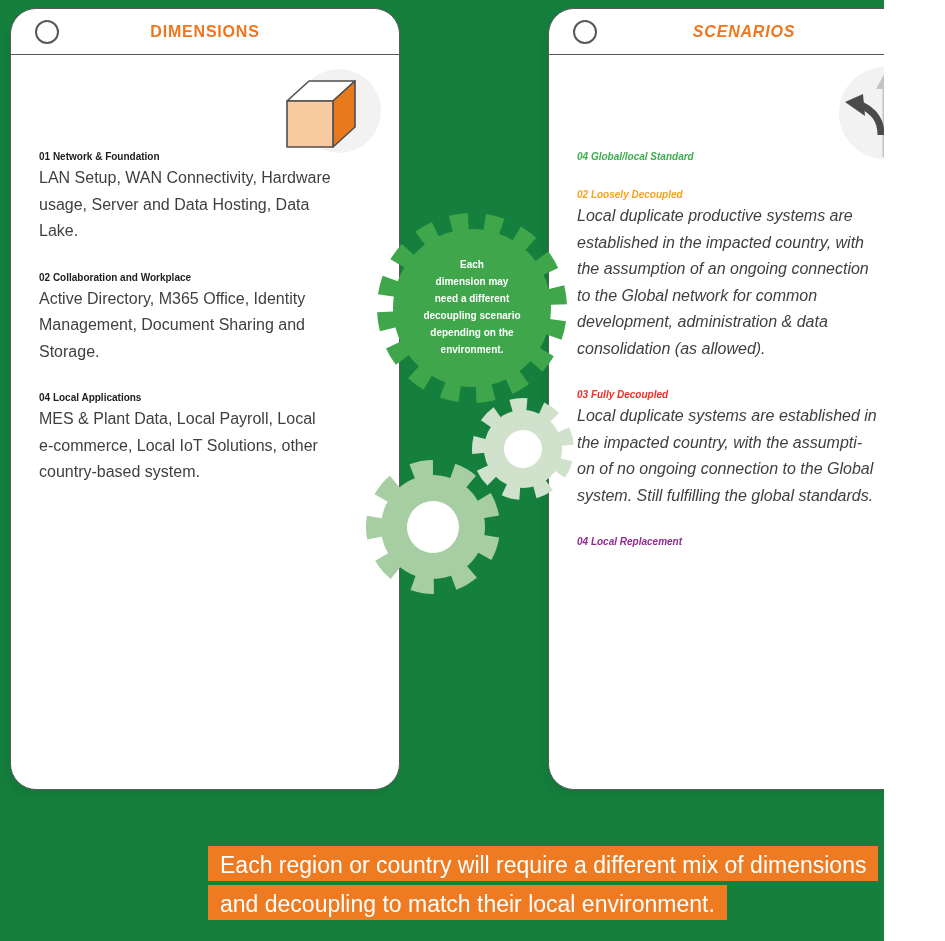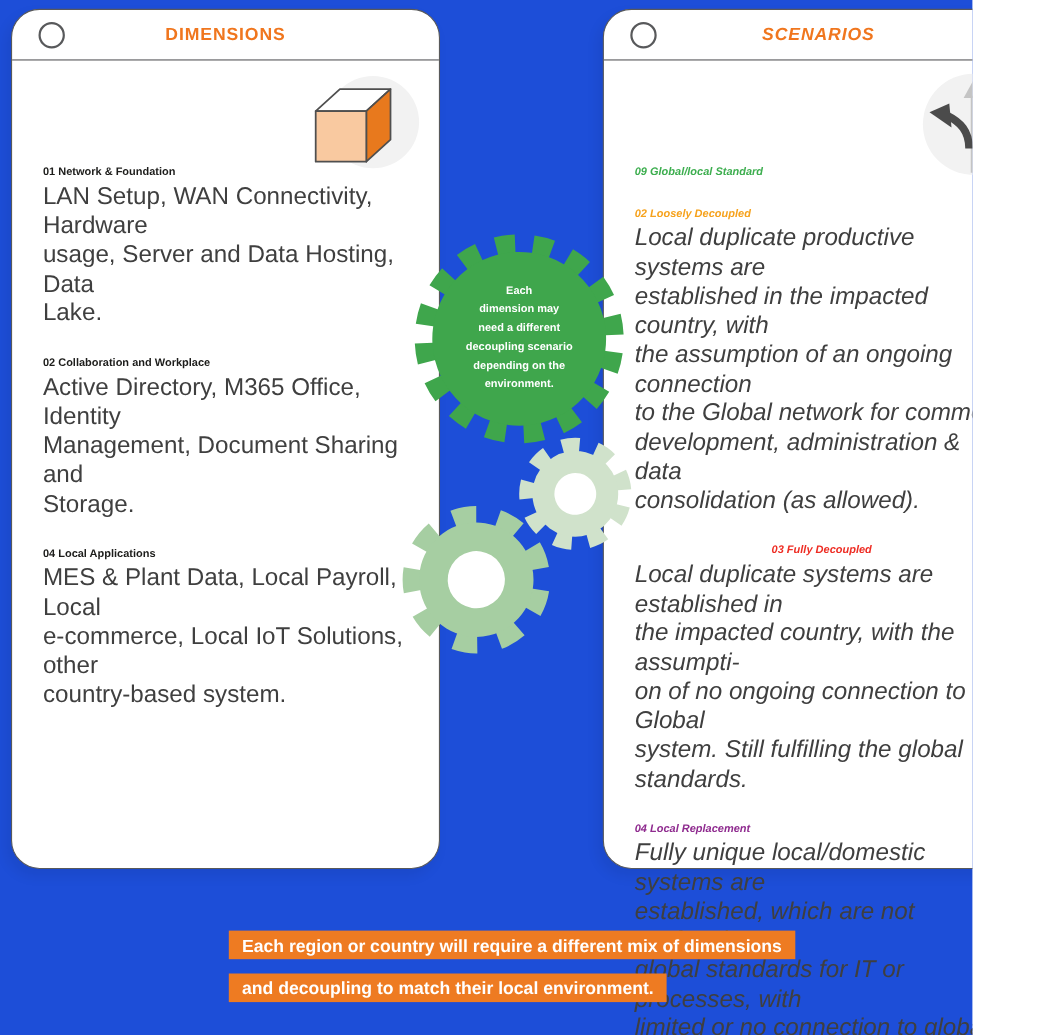--- a/index.html
+++ b/index.html
@@ -2,21 +2,21 @@
 <html><head>
 <meta charset="utf-8">
 <style>
   * { margin: 0; padding: 0; box-sizing: border-box; }
   html, body { background: #ffffff; }
   body { font-family: "Liberation Sans", "DejaVu Sans", sans-serif; }
   .stage {
     position: relative;
     width: 884px;
     height: 941px;
-    background: #1d4ed8;
+    background: #15803d;
     overflow: hidden;
   }
 
   
   .panel {
     position: absolute;
     top: 8px;
     height: 782px;
     background: #ffffff;
     border: 1.5px solid #58595b;
@@ -57,21 +57,21 @@
   }
 
   .section { margin-bottom: 27px; }
   .section-title {
     font-size: 10px;
     font-weight: bold;
     color: #1d1d1b;
     margin-bottom: 3px;
   }
   .section-body {
-    font-size: 22px;
+    font-size: 16px;
     line-height: 26.5px;
     color: #3f3f3f;
     white-space: pre-line;
   }
 
   
   .dim-icon-wrap {
     position: absolute;
     top: 10px;
     right: 12px;
@@ -105,22 +105,22 @@
     color: #ffffff;
     white-space: pre-line;
   }
 
   
   .banner-line {
     position: absolute;
     left: 208px;
     background: #ee7b22;
     color: #ffffff;
-    font-size: 16px;
-    font-weight: bold;
+    font-size: 23px;
+    font-weight: normal;
     padding: 6px 12px 2px 12px;
     white-space: nowrap;
   }
   .banner-line.l1 { top: 846px; }
   .banner-line.l2 { top: 885px; }
 </style>
 </head>
 <body>
 
 <div class="stage">
@@ -186,47 +186,43 @@
 
           <path d="M46,74 C46,58 38,50 26,44" stroke="#4b4b4b" stroke-width="7" fill="none"></path>
           <polygon points="28,33 30,55 10,41" fill="#4b4b4b"></polygon>
 
           <path d="M56,74 C56,58 64,50 76,44" stroke="#f0761e" stroke-width="7" fill="none"></path>
           <polygon points="74,33 72,55 92,41" fill="#f0761e"></polygon>
         </svg>
       </div>
 
       <div class="section">
-        <div class="section-title" style="color: rgb(61, 174, 79);">09 Global/local Standard</div>
+        <div class="section-title" style="color: rgb(61, 174, 79);">04 Global/local Standard</div>
       </div>
 
       <div class="section">
         <div class="section-title" style="color: rgb(246, 162, 28);">02 Loosely Decoupled</div>
         <div class="section-body">Local duplicate productive systems are
 established in the impacted country, with
 the assumption of an ongoing connection
 to the Global network for common
 development, administration &amp; data
 consolidation (as allowed).</div>
       </div>
 
       <div class="section">
-        <div class="section-title" style="color: rgb(238, 45, 36); text-align: center;">03 Fully Decoupled</div>
+        <div class="section-title" style="color: rgb(238, 45, 36);">03 Fully Decoupled</div>
         <div class="section-body">Local duplicate systems are established in
 the impacted country, with the assumpti-
 on of no ongoing connection to the Global
 system. Still fulfilling the global standards.</div>
       </div>
 
       <div class="section">
         <div class="section-title" style="color: rgb(143, 43, 143);">04 Local Replacement</div>
-        <div class="section-body">Fully unique local/domestic systems are
-established, which are not conforming to
-global standards for IT or processes, with
-limited or no connection to global.</div>
       </div>
 
     </div>
   </div>
 
   <svg class="gears-overlay" width="945" height="941" viewBox="0 0 945 941">
 
     <g transform="rotate(8 472 308)">
       <circle cx="472" cy="308" r="84" fill="none" stroke="#3fa64c" stroke-width="22" stroke-dasharray="17 15.99"></circle>
       <circle cx="472" cy="308" r="79" fill="#3fa64c"></circle>

